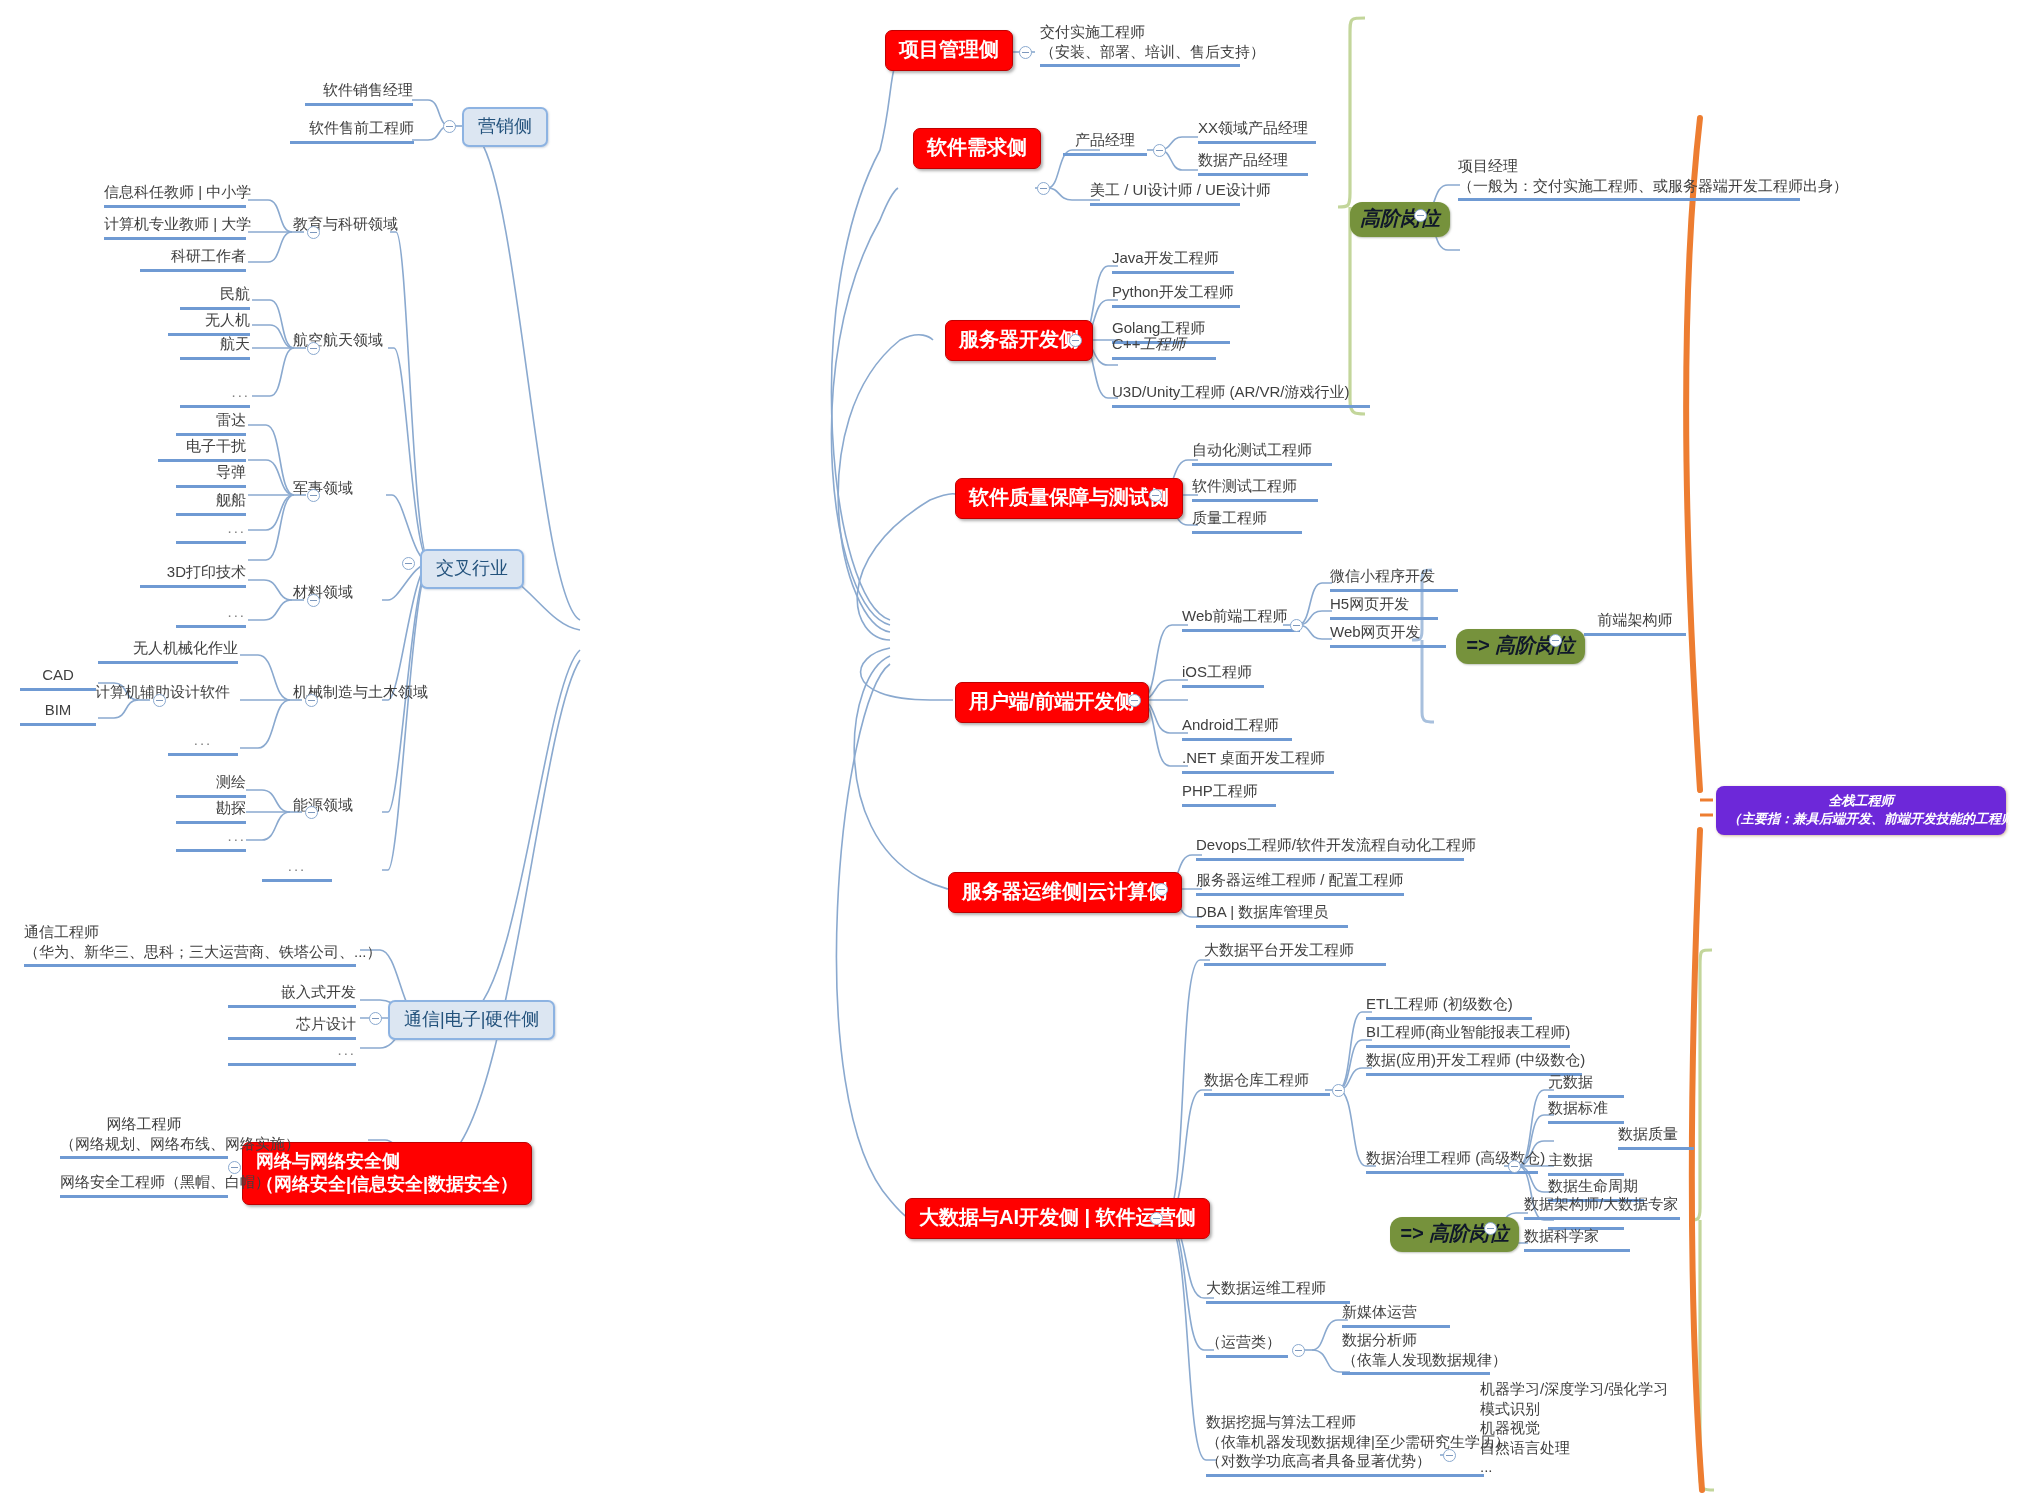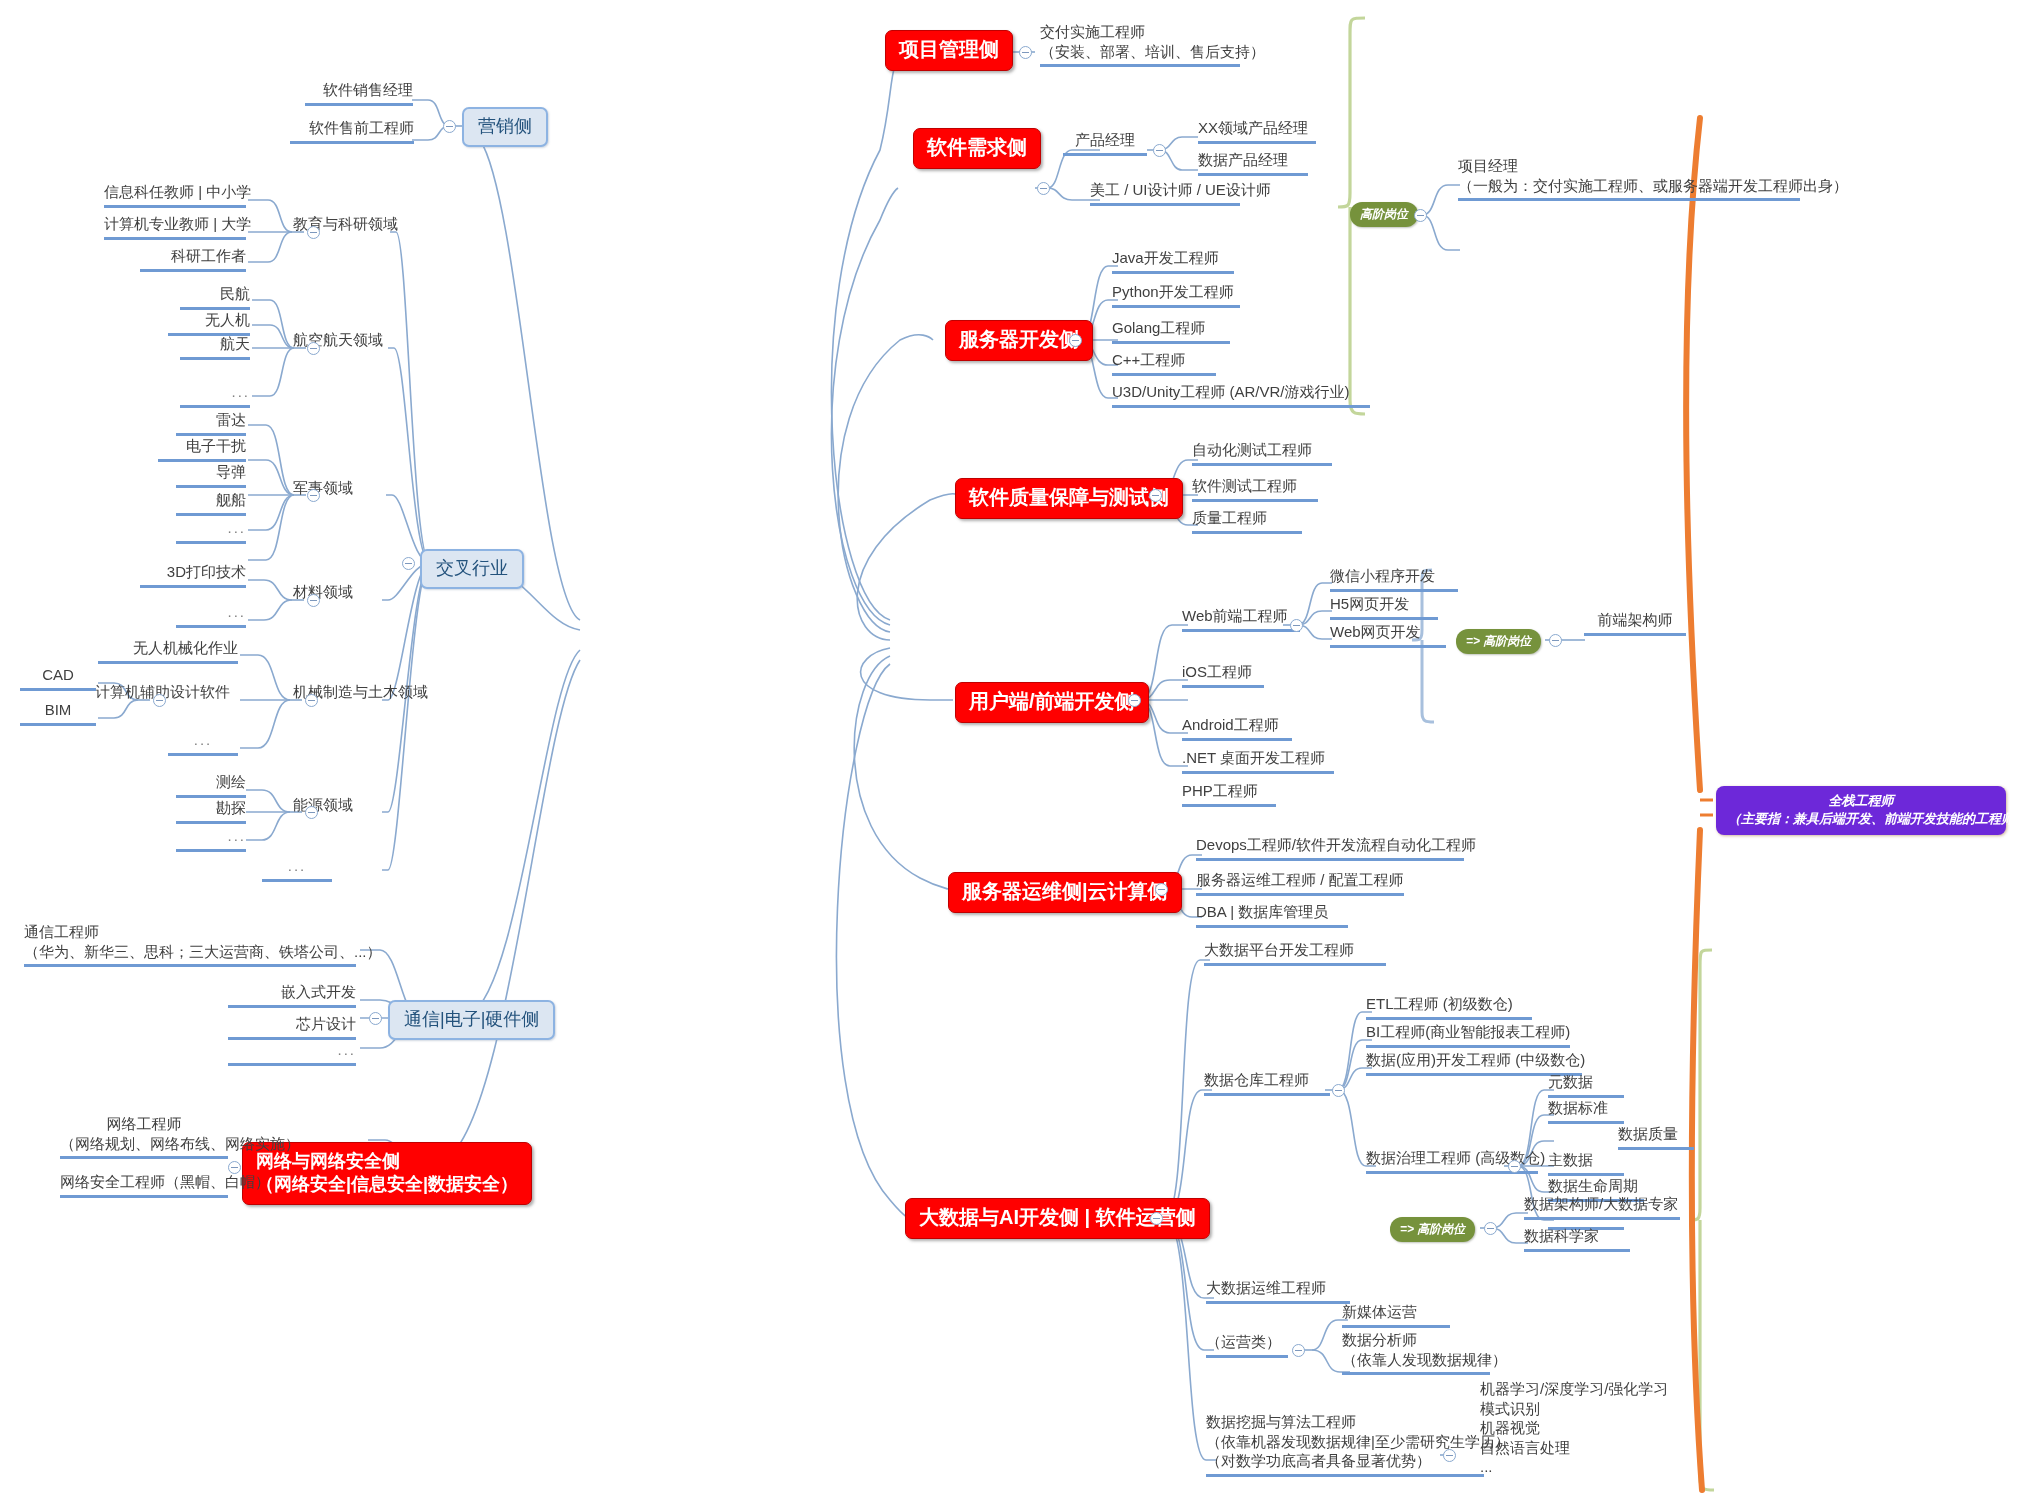--- a/index.html
+++ b/index.html
@@ -65,22 +65,22 @@
     padding: 7px 13px 8px 13px;
     text-align: center;
     box-shadow: 2px 2px 3px rgba(80,80,80,0.45);
   }
   .red-box.two-line { font-size: 18px; line-height: 1.28; text-align: left; }
 
   
   .green-pill {
     background: #76923c;
     border-radius: 12px;
-    color: #ffffff;
-    font-size: 12px;
+    color: #0f172a;
+    font-size: 20px;
     font-style: italic;
     font-weight: bold;
     padding: 5px 10px 6px 10px;
     text-align: center;
     box-shadow: 1px 1px 2px rgba(100,110,90,0.4);
   }
 
   
   .orange-box {
     background: #6d28d9;
@@ -318,21 +318,21 @@
   <div class="toggle" style="left:1153px; top:144px;"></div>
   <div class="node leaf" style="left:1198px; top:118px; width:118px;">XX领域产品经理</div>
   <div class="node leaf" style="left:1198px; top:150px; width:110px;">数据产品经理</div>
   <div class="node leaf" style="left:1090px; top:180px; width:150px;">美工 / UI设计师 / UE设计师</div>
 
   <div class="node red-box" style="left:945px; top:320px;">服务器开发侧</div>
   <div class="toggle" style="left:1069px; top:334px;"></div>
   <div class="node leaf" style="left:1112px; top:248px; width:122px;">Java开发工程师</div>
   <div class="node leaf" style="left:1112px; top:282px; width:128px;">Python开发工程师</div>
   <div class="node leaf" style="left:1112px; top:318px; width:118px;">Golang工程师</div>
-  <div class="node leaf" style="left:1112px; top:350px; width:104px;">C++工程师</div>
+  <div class="node leaf" style="left:1112px; top:334px; width:104px;font-style:italic;">C++工程师</div>
   <div class="node leaf" style="left:1112px; top:382px; width:258px;">U3D/Unity工程师 (AR/VR/游戏行业)</div>
 
   <div class="node red-box" style="left:955px; top:478px;">软件质量保障与测试侧</div>
   <div class="toggle" style="left:1149px; top:489px;"></div>
   <div class="node leaf" style="left:1192px; top:440px; width:140px;">自动化测试工程师</div>
   <div class="node leaf" style="left:1192px; top:476px; width:126px;">软件测试工程师</div>
   <div class="node leaf" style="left:1192px; top:508px; width:110px;">质量工程师</div>
 
   <div class="node red-box" style="left:955px; top:682px;">用户端/前端开发侧</div>
   <div class="toggle" style="left:1128px; top:694px;"></div>

